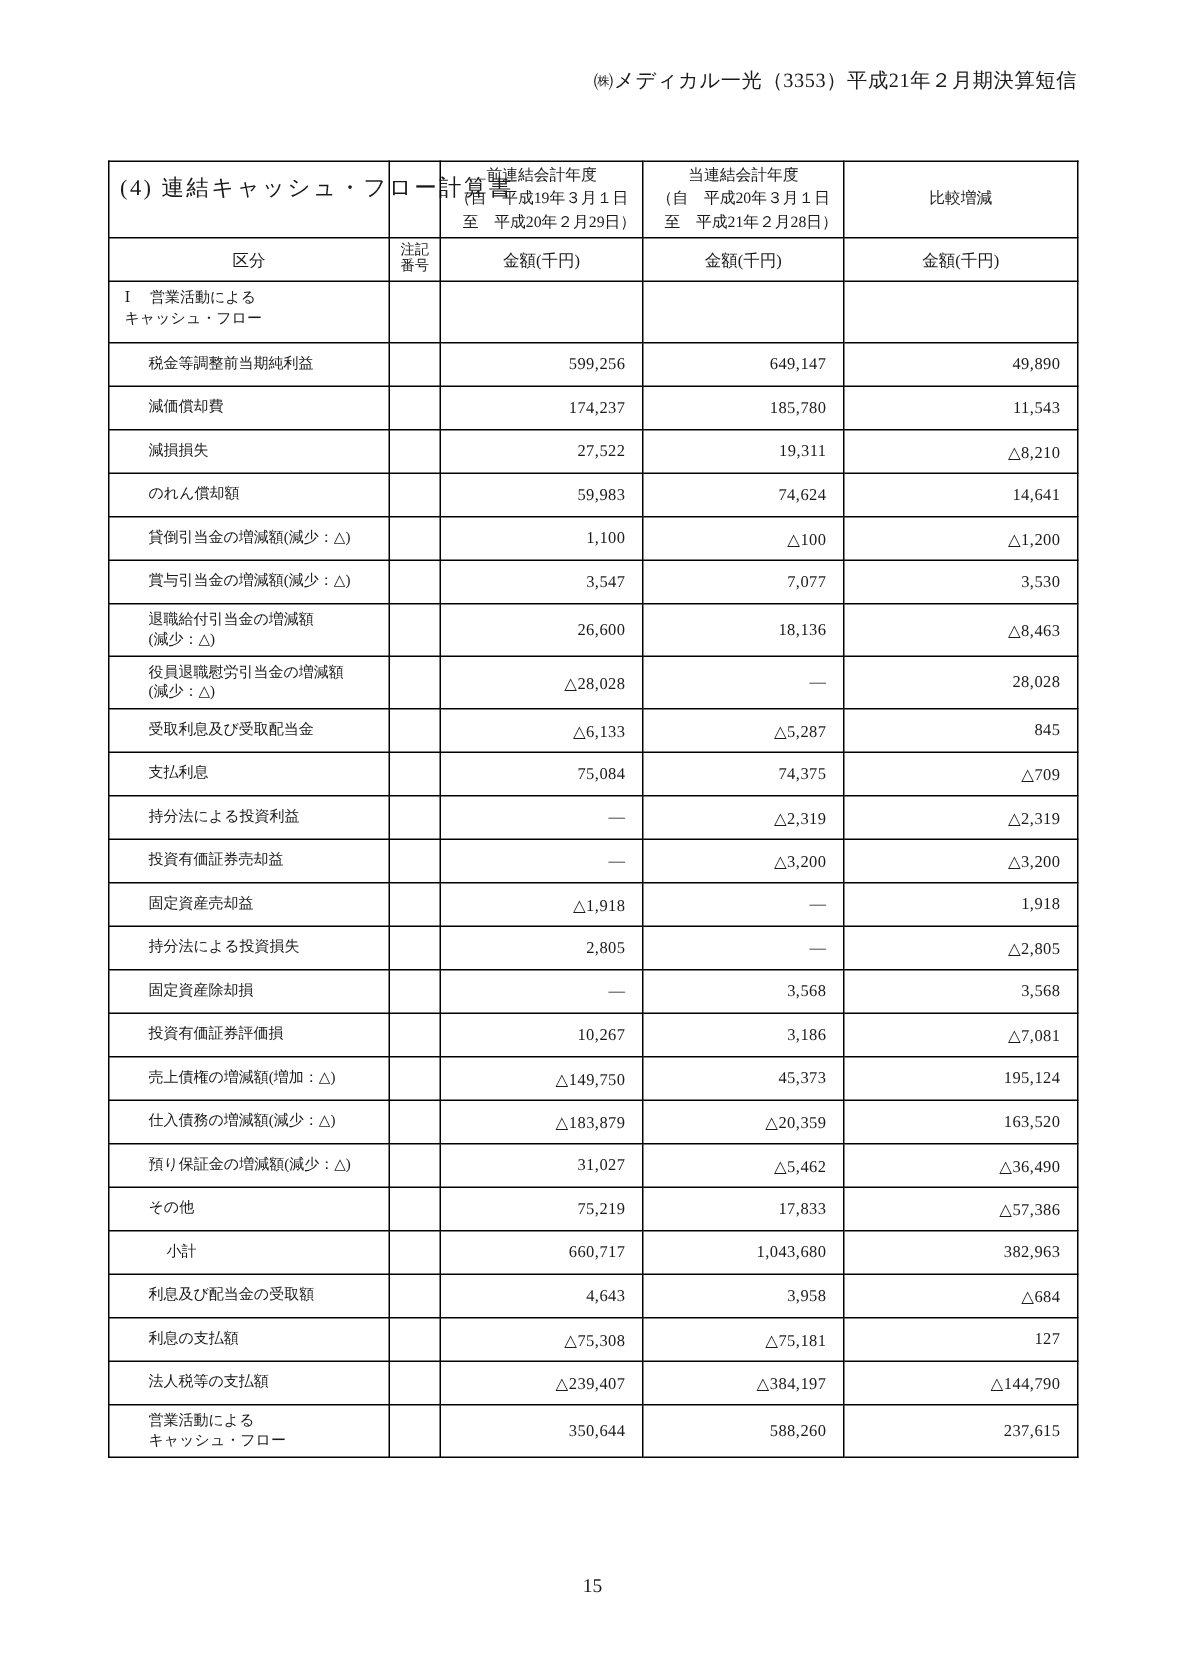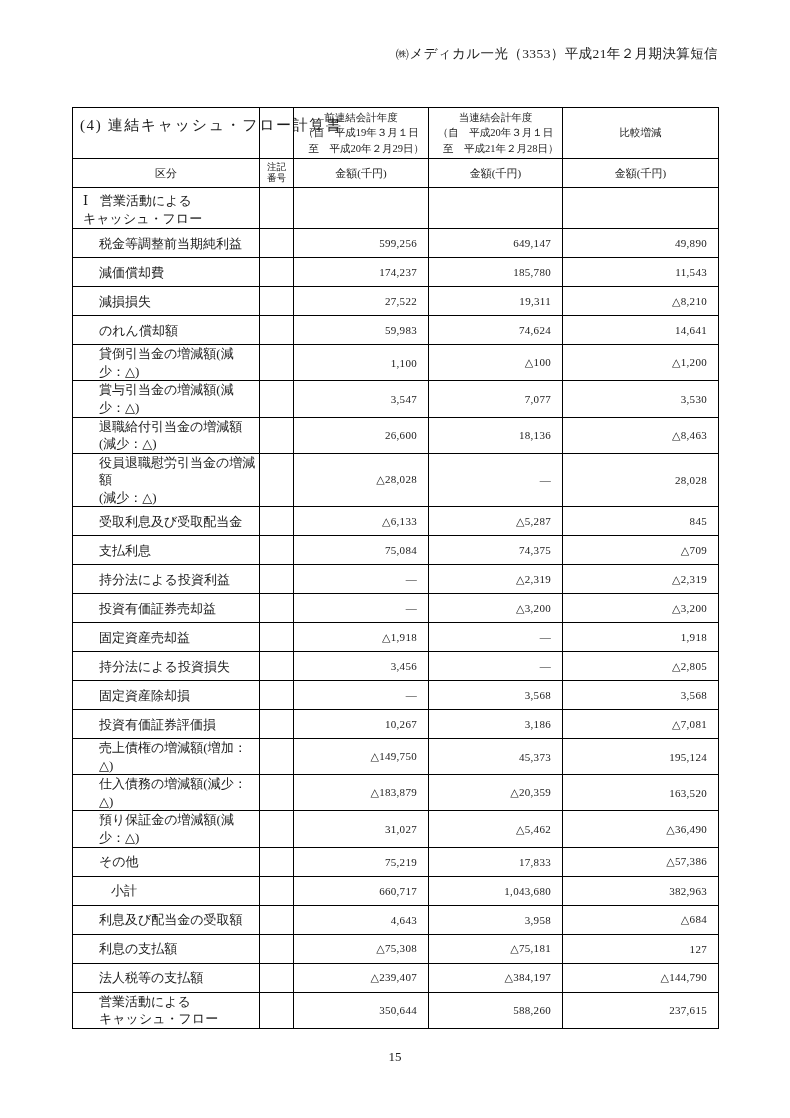--- a/index.html
+++ b/index.html
@@ -85,21 +85,21 @@
   .hdr-unit.note-cell {
     font-size: 9.5px;
     line-height: 1.15;
   }
   .hdr-unit.note-cell .ln { display: block; }
 
   
   .cf-table tbody td { height: 28px; }
   td.lbl {
     padding-left: 10px;
-    font-size: 13px;
+    font-size: 10px;
     line-height: 1.35;
     white-space: pre-line;
   }
   td.lbl.indent  { padding-left: 26px; margin-top: 34px; }
   td.lbl.indent2 { padding-left: 38px; }
   td.num {
     text-align: right;
     padding-right: 11px;
     font-size: 11px;
     letter-spacing: 0.3px;
@@ -268,21 +268,21 @@
         <tr>
           <td class="lbl indent">固定資産売却益</td>
           <td class="note"></td>
           <td class="num">△1,918</td>
           <td class="num">―</td>
           <td class="num">1,918</td>
         </tr>
         <tr>
           <td class="lbl indent">持分法による投資損失</td>
           <td class="note"></td>
-          <td class="num">3,456</td>
+          <td class="num">2,805</td>
           <td class="num">―</td>
           <td class="num">△2,805</td>
         </tr>
         <tr>
           <td class="lbl indent">固定資産除却損</td>
           <td class="note"></td>
           <td class="num">―</td>
           <td class="num">3,568</td>
           <td class="num">3,568</td>
         </tr>

